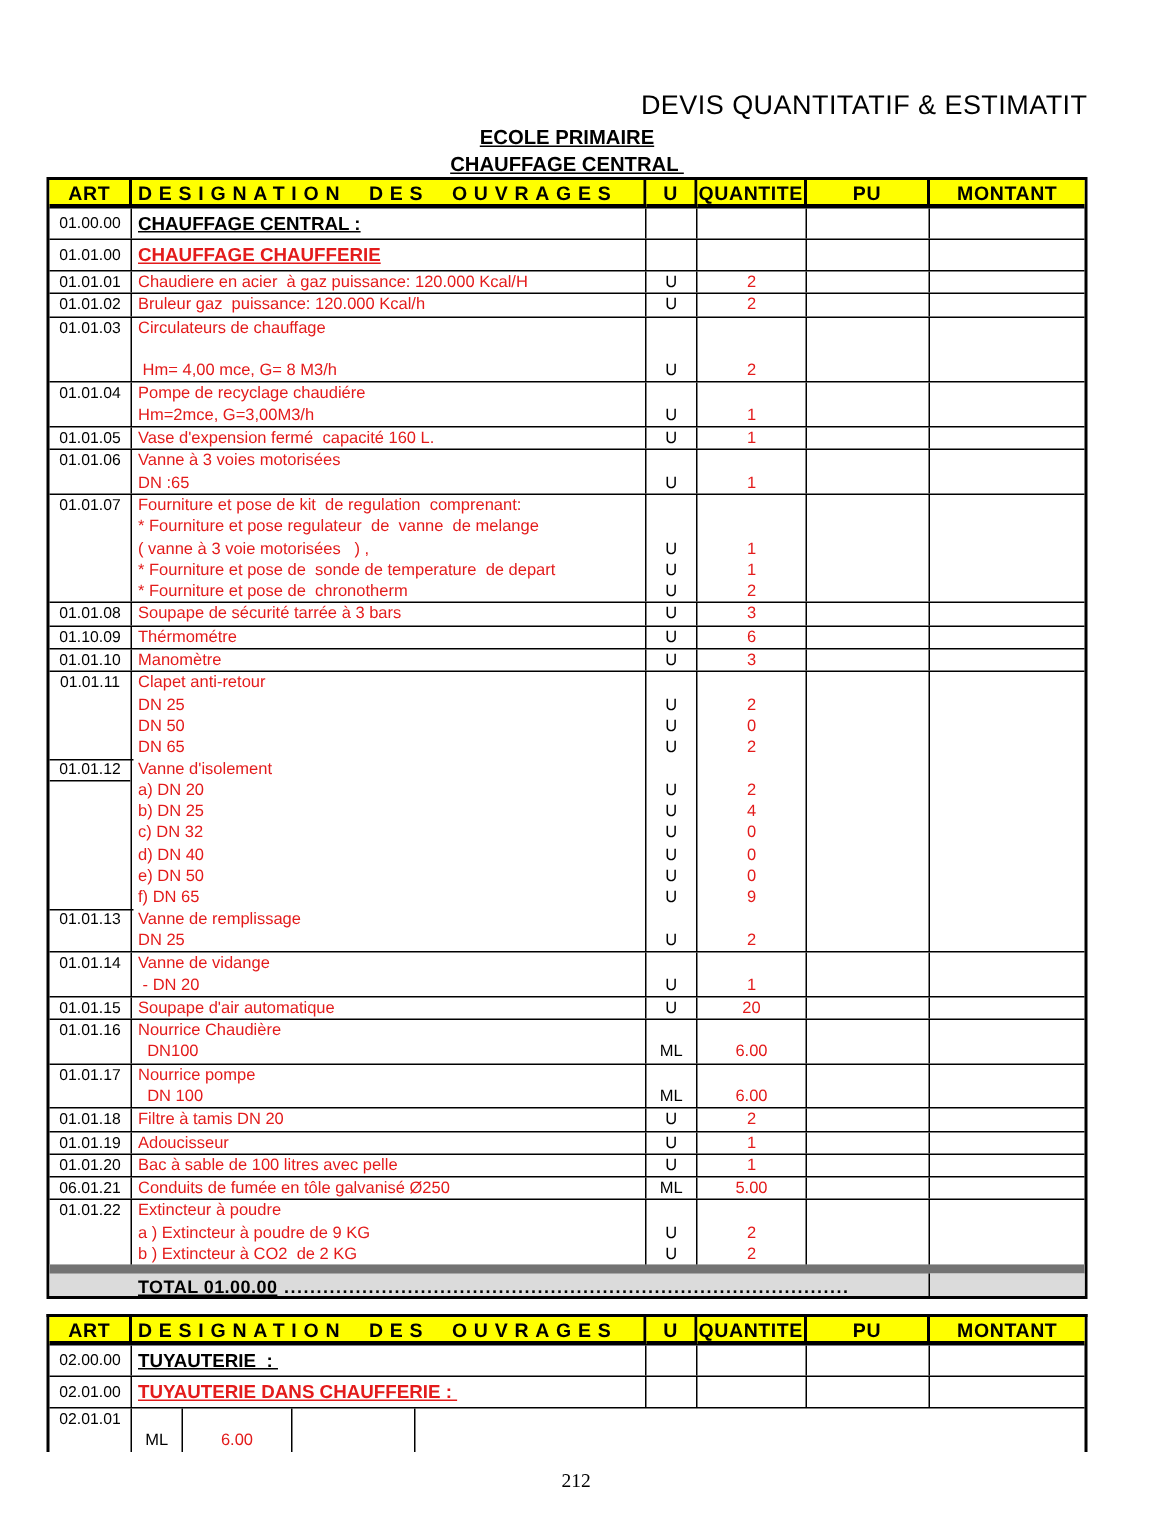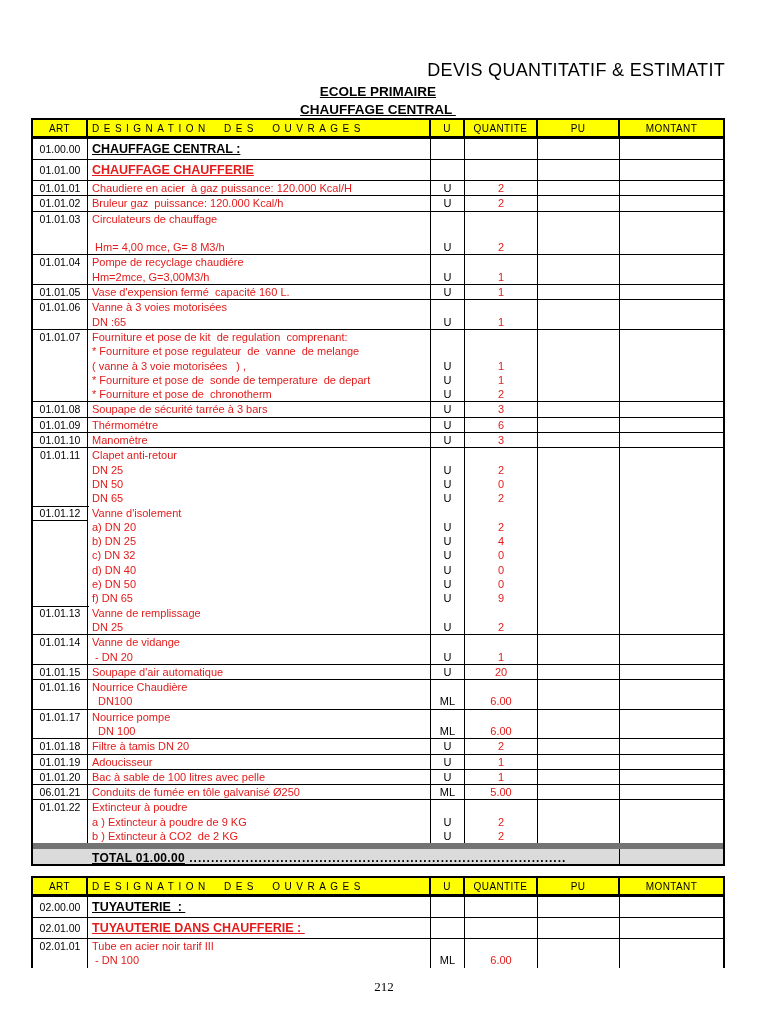--- a/index.html
+++ b/index.html
@@ -13,21 +13,21 @@
   .subtitle { position:absolute; left:31px; width:694px; text-align:center;
             font-weight:bold; font-size:13.5px; text-decoration:underline; white-space:pre; }
   .sub1 { top:84px; } .sub2 { top:102px; }
 
   .doc-table { position:absolute; left:31px; width:694px; border:2px solid #000; background:#fff; }
   .t1 { top:118px; }
   .t2 { top:876px; border-bottom:0; }
 
   .hdr { display:flex; height:18px; }
   .hc  { background:var(--yellow,#ffff00); border-right:2px solid #000; border-bottom:2px solid #000;
-         font-weight:normal; font-size:10px; display:flex; align-items:center; justify-content:center;
+         font-weight:bold; font-size:13px; display:flex; align-items:center; justify-content:center;
          letter-spacing:.4px; white-space:pre; overflow:hidden; }
   .hc.col0 { width:55px; } 
   .hc.col1 { width:343px; justify-content:flex-start; padding-left:4px; letter-spacing:4.5px; word-spacing:7px; }
   .hc.col2 { width:34px; } .hc.col3 { width:73px; } .hc.col4 { width:82px; }
   .hc.col5 { width:103px; border-right:0; }
 
   .article { display:flex; border-top:1px solid #000; position:relative; }
   .article.no-top { border-top:0; }
   .art-top { position:absolute; left:0; top:0; width:56px; height:0; border-top:1px solid #000; }
 
@@ -237,21 +237,21 @@
         <div class="c c-u">
           <div class="ln lu">U</div>
         </div>
         <div class="c c-q">
           <div class="ln lq">3</div>
         </div>
         <div class="c c-pu"></div>
         <div class="c c-m"></div>
       </div>
       <div class="article s-n">
-        <div class="c c-art">01.01.09</div>
+        <div class="c c-art">01.10.09</div>
         <div class="c c-des">
           <div class="ln lt">Thérmométre</div>
         </div>
         <div class="c c-u">
           <div class="ln lu">U</div>
         </div>
         <div class="c c-q">
           <div class="ln lq">6</div>
         </div>
         <div class="c c-pu"></div>
@@ -523,24 +523,20 @@
           <div class="ln lu"></div>
         </div>
         <div class="c c-q">
           <div class="ln lq"></div>
         </div>
         <div class="c c-pu"></div>
         <div class="c c-m"></div>
       </div>
       <div class="article s-n">
         <div class="c c-art">02.01.01</div>
-        <div class="c c-des">
-          <div class="ln lt">Tube en acier noir tarif III</div>
-          <div class="ln lt"> - DN 100</div>
-        </div>
         <div class="c c-u">
           <div class="ln lu"></div>
           <div class="ln lu">ML</div>
         </div>
         <div class="c c-q">
           <div class="ln lq"></div>
           <div class="ln lq">6.00</div>
         </div>
         <div class="c c-pu"></div>
         <div class="c c-m"></div>

